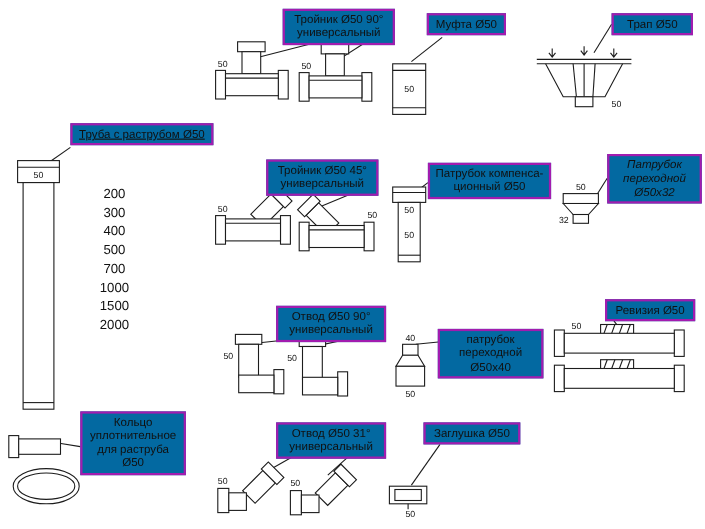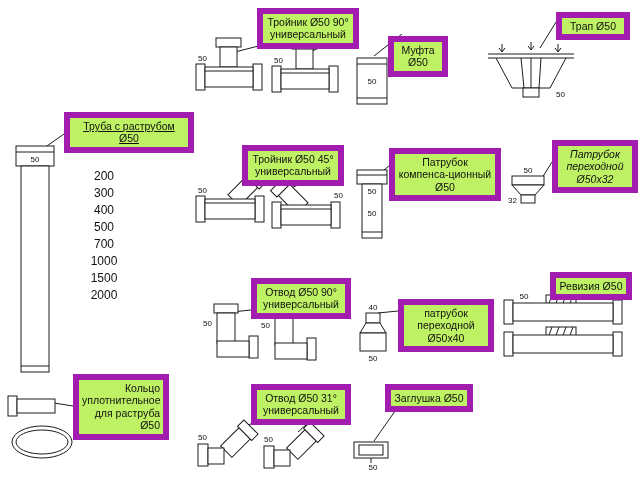--- a/index.html
+++ b/index.html
@@ -13,27 +13,27 @@
   }
   svg.art { position: absolute; left: 0; top: 0; z-index: 1; }
   .sh { stroke: #1c1c1c; stroke-width: 1; fill: #ffffff; }
   .ln { stroke: #1c1c1c; stroke-width: 1; fill: none; }
   text.dim {
     font-family: "Liberation Sans", sans-serif;
     font-size: 8px; fill: #111; stroke: none;
   }
   .label-box {
     position: absolute; z-index: 2;
-    border: 6px solid #a21caf;
-    background: #bef264;
+    border: 2px solid #a21caf;
+    background: #0369a1;
     padding: 2px 3px;
     font-size: 10.5px; line-height: 1.18;
     text-align: center;
   }
-  .label-box.left { text-align: right; }
+  .label-box.left { text-align: center; }
   .lengths {
     position: absolute; z-index: 2;
     left: 60px; top: 168px; width: 88px;
     text-align: center;
   }
   .lengths .hdr { font-size: 14px; margin-bottom: 7px; white-space: nowrap; }
   .lengths .val { font-size: 12px; line-height: 17px; }
 </style>
 </head>
 <body>
@@ -225,21 +225,21 @@
 
     <g class="sh">
       <rect x="354" y="442" width="34" height="16"></rect>
       <rect x="359" y="445" width="24" height="10"></rect>
       <line x1="371" y1="458" x2="371" y2="463" class="ln"></line>
     </g>
     <text class="dim" x="373" y="470" text-anchor="middle">50</text>
   </svg>
 
   <div class="label-box" style="left:257px; top:8px;  width:102px;">Тройник Ø50 90° универсальный</div>
-  <div class="label-box" style="left:388px; top:12px; width:60px;margin-top:24px;">Муфта Ø50</div>
+  <div class="label-box" style="left:388px; top:12px; width:72px;">Муфта Ø50</div>
   <div class="label-box" style="left:556px; top:12px; width:74px;">Трап Ø50</div>
   <div class="label-box" style="left:64px;  top:112px; width:130px;text-decoration:underline;">Труба с раструбом Ø50</div>
   <div class="label-box" style="left:242px; top:145px; width:102px;">Тройник Ø50 45° универсальный</div>
   <div class="label-box" style="left:389px; top:148px; width:112px;">Патрубок компенса-ционный Ø50</div>
   <div class="label-box" style="left:552px; top:140px; width:86px;font-style:italic;">Патрубок переходной Ø50x32</div>
   <div class="label-box" style="left:251px; top:278px; width:100px;">Отвод Ø50 90° универсальный</div>
   <div class="label-box" style="left:398px; top:264px; width:96px;margin-top:35px;">патрубок переходной Ø50x40</div>
   <div class="label-box" style="left:550px; top:272px; width:82px;">Ревизия Ø50</div>
   <div class="label-box left" style="left:73px; top:374px; width:96px;">Кольцо уплотнительное для раструба Ø50</div>
   <div class="label-box" style="left:251px; top:384px; width:100px;">Отвод Ø50 31° универсальный</div>

